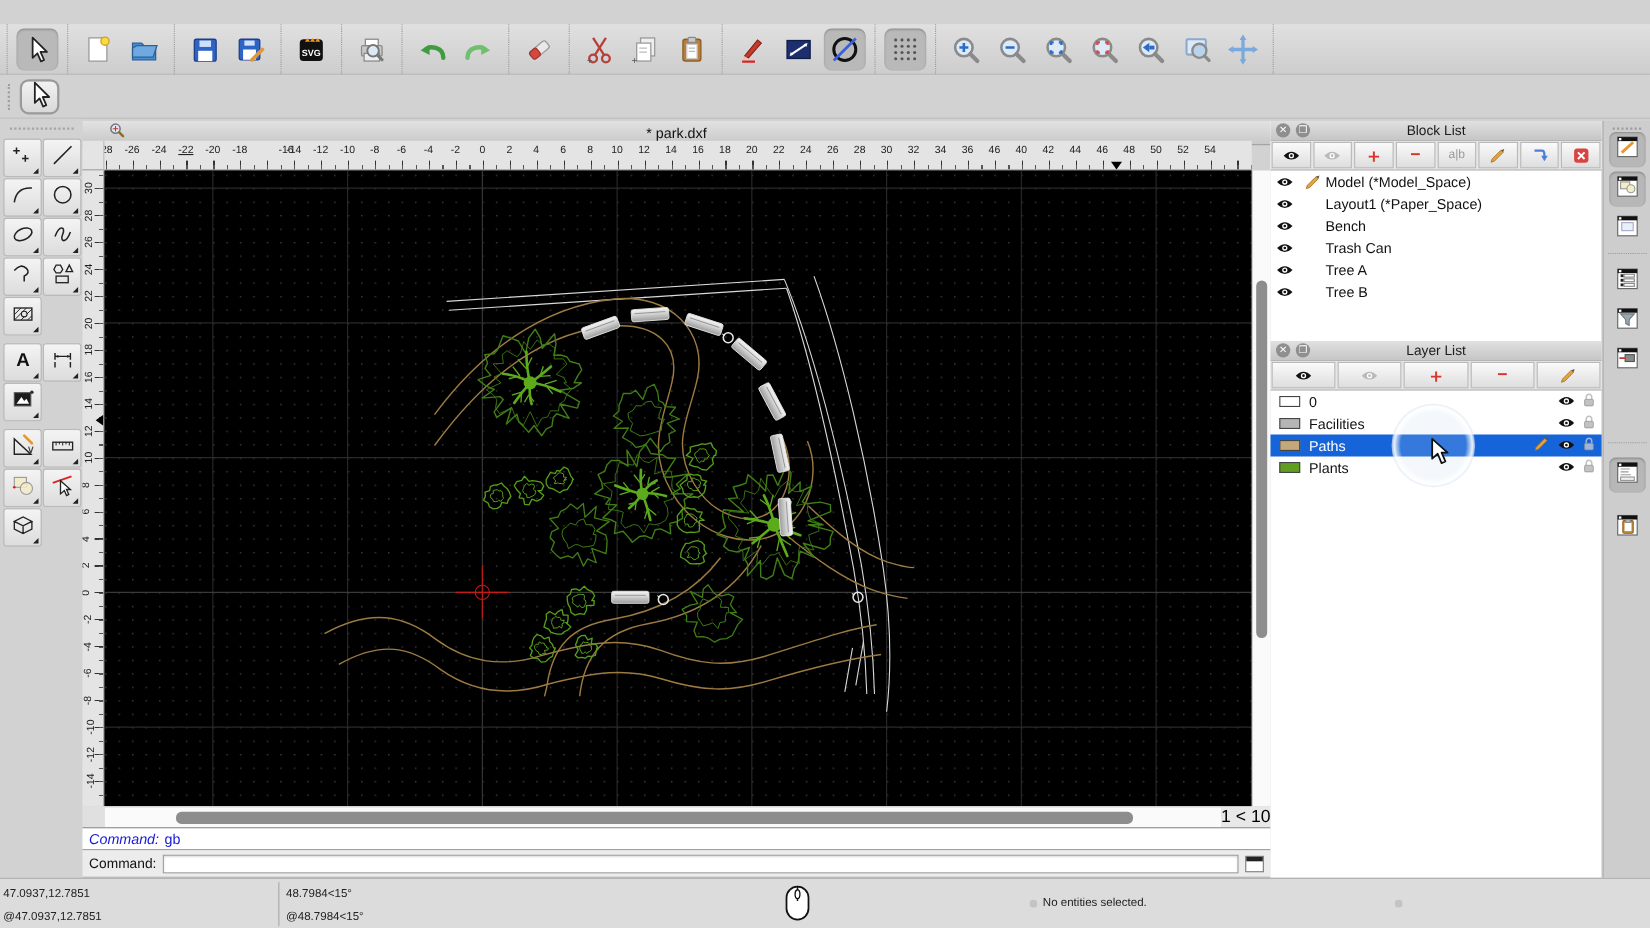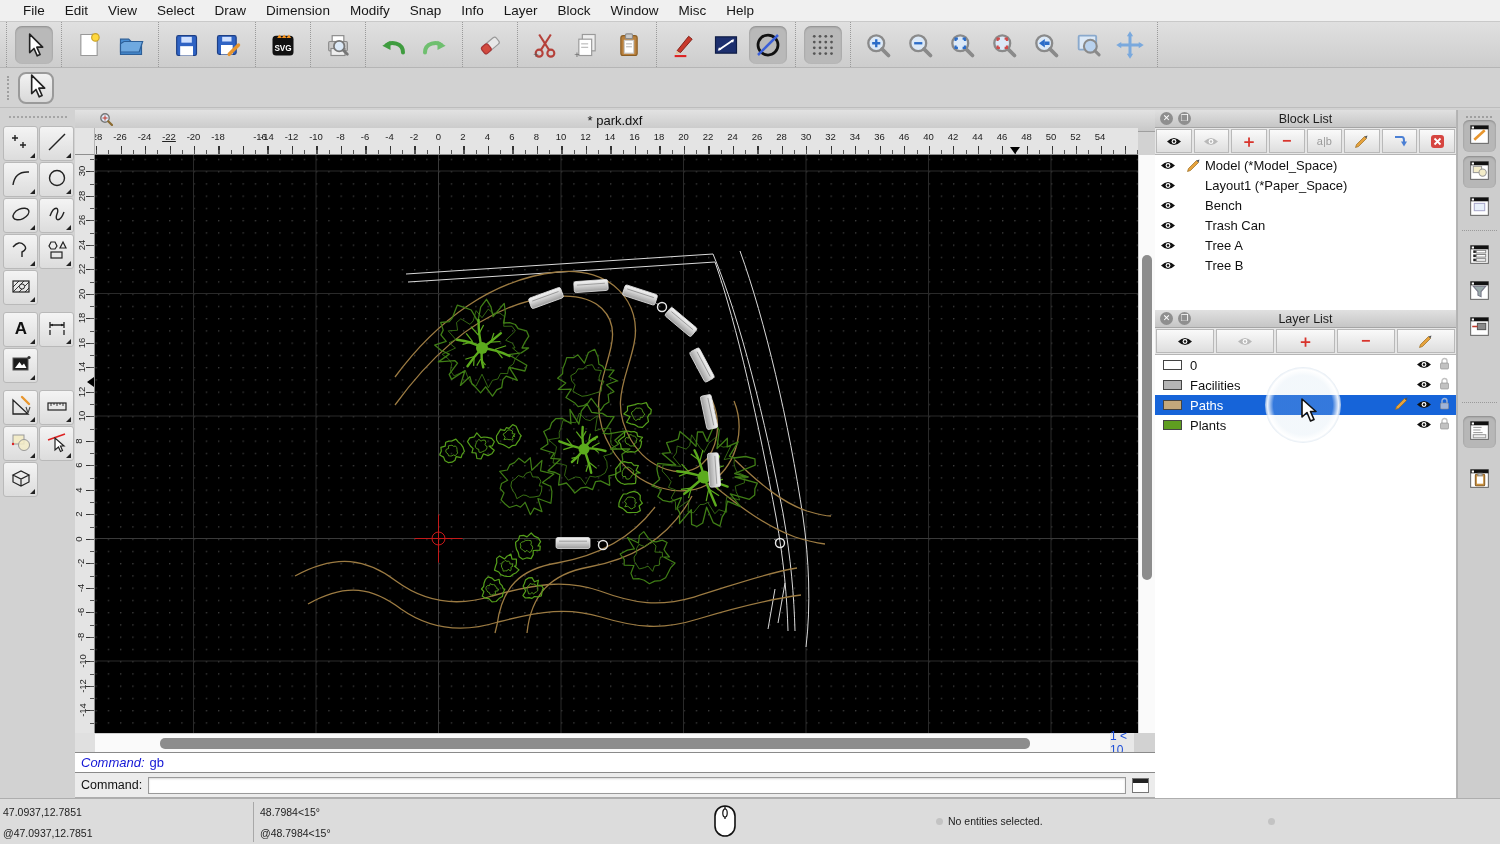--- a/index.html
+++ b/index.html
@@ -55,21 +55,21 @@
                 repeating-linear-gradient(180deg,#333 0 1px,transparent 1px 24.5px) right 16.25px/8px 100% no-repeat;}
   .v-lab{position:absolute;left:1px;font-size:9.5px;color:#222;transform:translateY(-50%) rotate(-90deg);}
   #v-marker{position:absolute;right:0;width:0;height:0;border-top:5px solid transparent;border-bottom:5px solid transparent;border-right:7px solid #000;transform:translateY(-50%);}
   
   #canvas{left:95px;top:155px;width:1043px;height:578px;background:#000;}
   
   #v-scroll{left:1138px;top:155px;width:17px;height:578px;background:#fafafa;border-left:1px solid #cfcfcf;}
   #v-thumb{position:absolute;left:3px;top:100px;width:10px;height:325px;background:#8d8d8d;border-radius:5px;}
   #h-scroll{left:95px;top:733px;width:1015px;height:19px;background:#fafafa;border-top:1px solid #cfcfcf;}
   #h-thumb{position:absolute;left:65px;top:4px;width:870px;height:11px;background:#8d8d8d;border-radius:5px;}
-  #zoom-scale{left:1110px;top:733px;width:24px;height:19px;font-size:12px;color:#1d4ed8;display:flex;align-items:center;justify-content:center;background:#e8e8e8;}
+  #zoom-scale{left:1110px;top:733px;width:45px;height:19px;font-size:16px;color:#000000;display:flex;align-items:center;justify-content:center;background:#e8e8e8;}
   #sb-corner{left:75px;top:733px;width:20px;height:19px;background:#e0e0e0;}
 
   
   #cmd-history{left:75px;top:752px;width:1080px;height:21px;background:#fff;border-top:1px solid #8a8a8a;border-bottom:1px solid #8a8a8a;
      display:flex;align-items:center;padding-left:6px;font-size:13px;color:#1417d6;}
   #cmd-history .lab{font-style:italic;margin-right:5px;}
   #cmd-row{left:75px;top:773px;width:1080px;height:25px;background:#ececec;border-bottom:1px solid #adadad;display:flex;align-items:center;padding:0 6px;}
   #cmd-row .lab{font-size:12.5px;color:#111;margin-right:6px;}
   #cmd-input{flex:1;height:17px;border:1px solid #9a9a9a;background:#fff;font-size:12.5px;padding:0 4px;box-shadow:inset 0 1px 2px rgba(0,0,0,.15);}
   #cmd-kbd-btn{width:17px;height:15px;margin-left:6px;border:1px solid #777;background:#fff;position:relative;}
@@ -109,36 +109,20 @@
   
   #click-halo{left:1265px;top:367px;width:76px;height:76px;border-radius:50%;z-index:50;pointer-events:none;
     background:radial-gradient(circle,rgba(190,215,235,0.18) 55%,rgba(255,255,255,0.9) 66%,rgba(150,180,210,0.45) 74%,rgba(190,215,235,0.15) 82%,transparent 85%);}
   #cursor-arrow{left:1300px;top:398px;z-index:51;pointer-events:none;}
 </style>
 </head>
 <body>
 
 <div id="app">
 
-  <div id="menubar" class="abs">
-      <div class="menu-item">File</div>
-      <div class="menu-item">Edit</div>
-      <div class="menu-item">View</div>
-      <div class="menu-item">Select</div>
-      <div class="menu-item">Draw</div>
-      <div class="menu-item">Dimension</div>
-      <div class="menu-item">Modify</div>
-      <div class="menu-item">Snap</div>
-      <div class="menu-item">Info</div>
-      <div class="menu-item">Layer</div>
-      <div class="menu-item">Block</div>
-      <div class="menu-item">Window</div>
-      <div class="menu-item">Misc</div>
-      <div class="menu-item">Help</div>
-    </div>
 
   <div id="toolbar" class="abs">
       <div class="tb-group">
         <div class="tb-btn active">
           <span>
             <svg width="26" height="26" viewBox="0 0 24 24">
               <polygon points="8,2 8,19 12,15.2 15,22 17.6,20.8 14.6,14 20,14" fill="#fff" stroke="#222" stroke-width="1.5" stroke-linejoin="round"></polygon>
             </svg>
           </span>
         </div>

